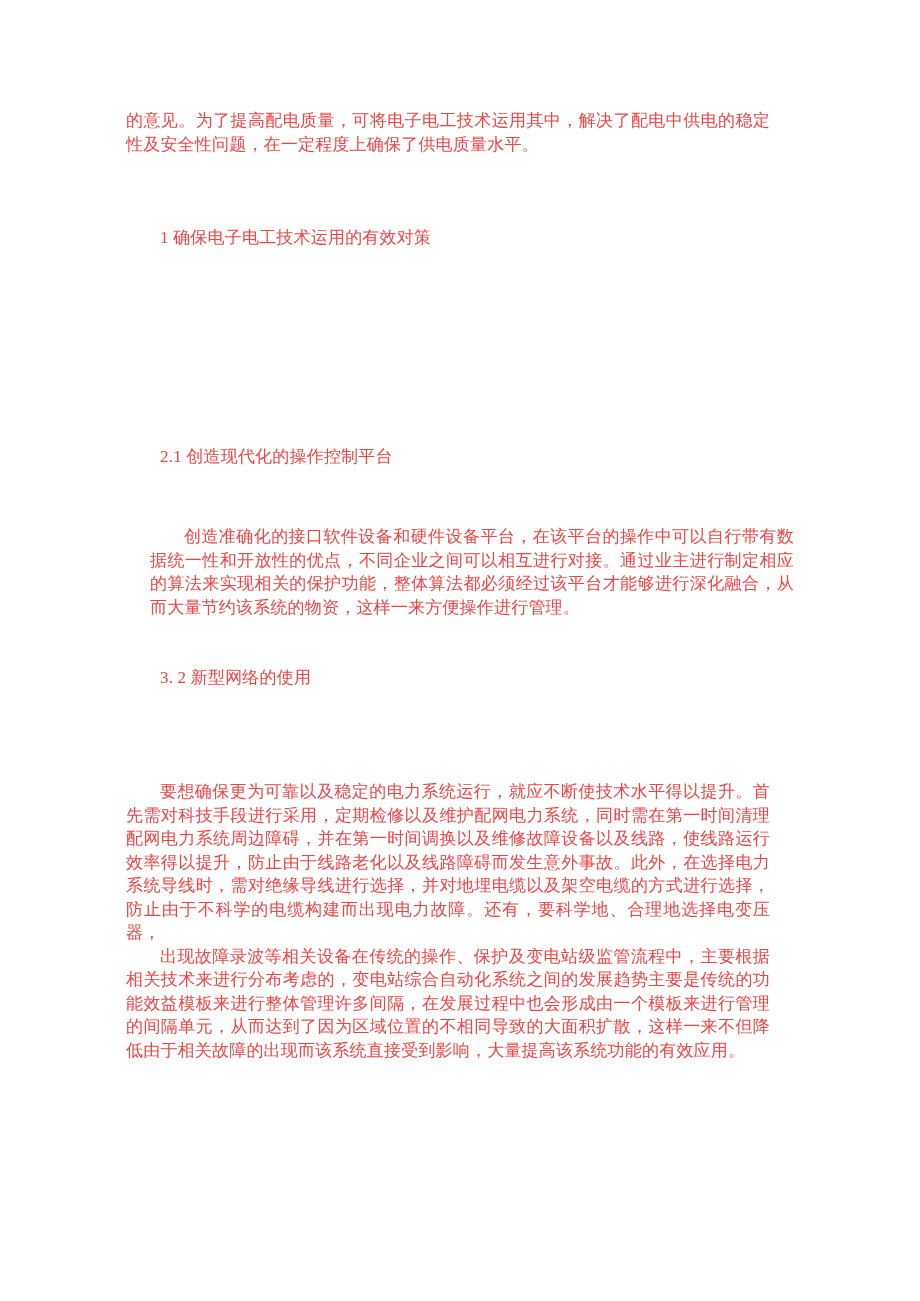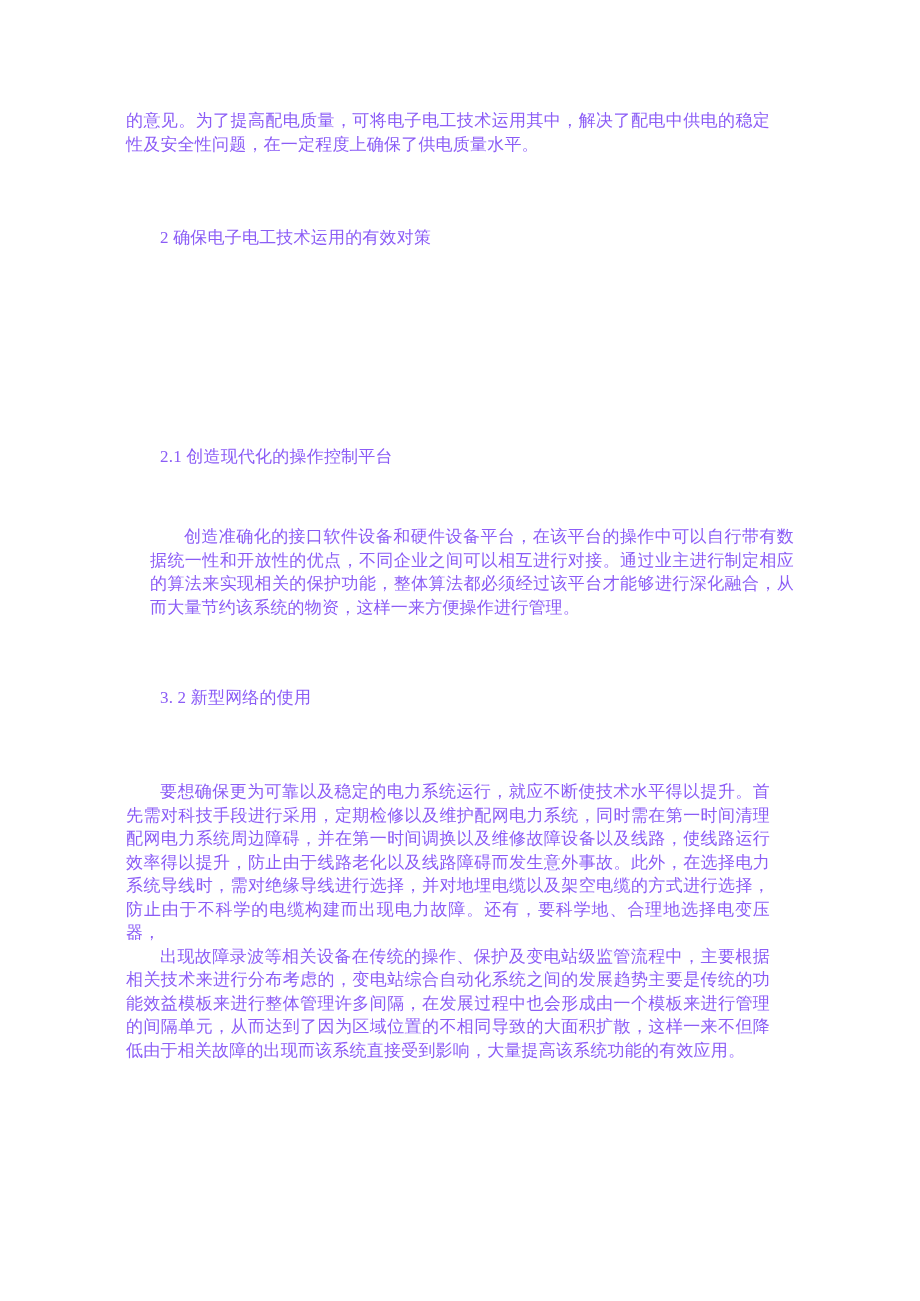--- a/index.html
+++ b/index.html
@@ -10,21 +10,21 @@
   body {
     width: 920px;
     height: 1301px;
     overflow: hidden;
   }
   .page {
     position: relative;
     width: 920px;
     height: 1137px;
     background: #ffffff;
-    color: #8b5cf6;
+    color: #ef4444;
     font-family: "Liberation Serif", "DejaVu Serif", serif;
     overflow: hidden;
   }
   .para, .heading {
     position: absolute;
     left: 126px;
     width: 644px;
     margin: 0;
     font-size: 17px;
     font-weight: normal;
@@ -53,27 +53,27 @@
     width: auto;
   }
 </style>
 </head>
 <body>
 
 <div class="page">
 
   <p class="para no-indent" style="top: 109px;">的意见。为了提高配电质量，可将电子电工技术运用其中，解决了配电中供电的稳定性及安全性问题，在一定程度上确保了供电质量水平。</p>
 
-  <h2 class="heading" style="top: 226px;">2 确保电子电工技术运用的有效对策</h2>
+  <h2 class="heading" style="top: 226px;">1 确保电子电工技术运用的有效对策</h2>
 
 
   <h3 class="heading" style="top: 445px;">2.1 创造现代化的操作控制平台</h3>
 
   <p class="para" style="top: 525px; margin-left: 24px;">创造准确化的接口软件设备和硬件设备平台，在该平台的操作中可以自行带有数据统一性和开放性的优点，不同企业之间可以相互进行对接。通过业主进行制定相应的算法来实现相关的保护功能，整体算法都必须经过该平台才能够进行深化融合，从而大量节约该系统的物资，这样一来方便操作进行管理。</p>
 
-  <h3 class="heading" style="top: 686px;">3. 2 新型网络的使用</h3>
+  <h3 class="heading" style="top: 666px;">3. 2 新型网络的使用</h3>
 
   <div class="para-group" style="top: 780px;">
     <p class="para">要想确保更为可靠以及稳定的电力系统运行，就应不断使技术水平得以提升。首先需对科技手段进行采用，定期检修以及维护配网电力系统，同时需在第一时间清理配网电力系统周边障碍，并在第一时间调换以及维修故障设备以及线路，使线路运行效率得以提升，防止由于线路老化以及线路障碍而发生意外事故。此外，在选择电力系统导线时，需对绝缘导线进行选择，并对地埋电缆以及架空电缆的方式进行选择，防止由于不科学的电缆构建而出现电力故障。还有，要科学地、合理地选择电变压器，</p>
     <p class="para">出现故障录波等相关设备在传统的操作、保护及变电站级监管流程中，主要根据相关技术来进行分布考虑的，变电站综合自动化系统之间的发展趋势主要是传统的功能效益模板来进行整体管理许多间隔，在发展过程中也会形成由一个模板来进行管理的间隔单元，从而达到了因为区域位置的不相同导致的大面积扩散，这样一来不但降低由于相关故障的出现而该系统直接受到影响，大量提高该系统功能的有效应用。</p>
   </div>
 
 </div>
 
 </body></html>

